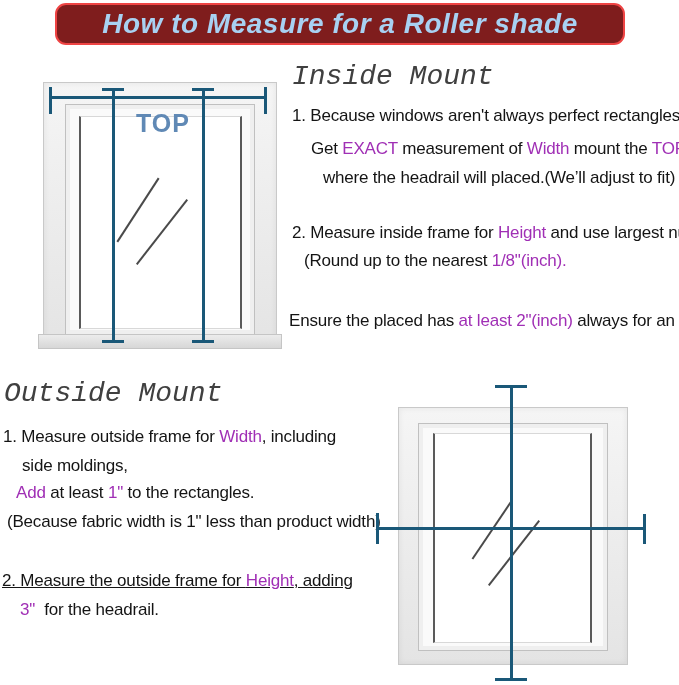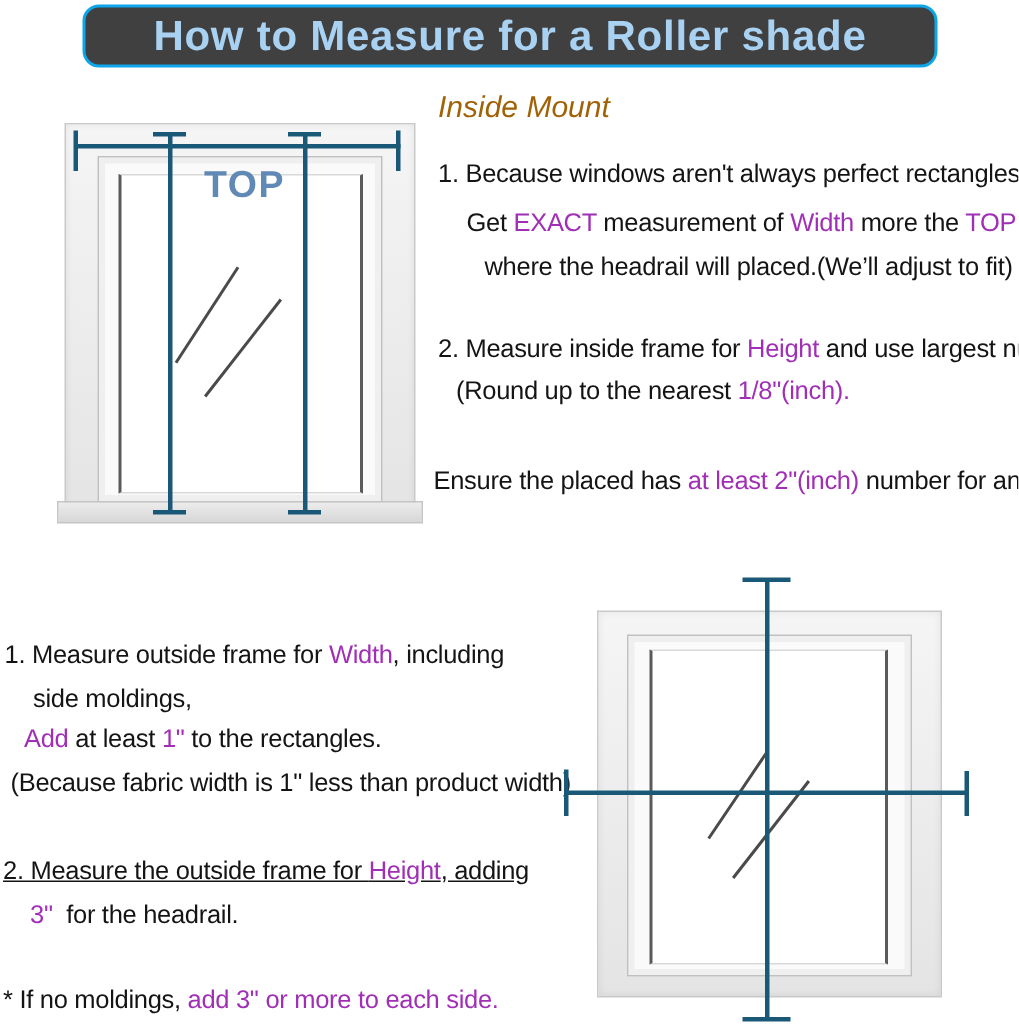--- a/index.html
+++ b/index.html
@@ -3,29 +3,30 @@
 <meta charset="utf-8">
 <style>
   html,body { margin:0; padding:0; background:#ffffff; }
   .canvas {
     position:relative; width:679px; height:685px; background:#ffffff;
     font-family:"Liberation Sans", sans-serif; overflow:hidden;
   }
   
   .header {
     position:absolute; left:55px; top:3px; width:566px; height:38px;
-    background:#404040; border:2px solid #0ea5e9; border-radius:11px;
+    background:#7f1d1d; border:2px solid #ef4444; border-radius:11px;
     color:#a8d1f2; font-size:28px; font-weight:bold;
     display:flex; align-items:center; justify-content:center;
     letter-spacing:0.5px;
+    font-style:italic;
   }
   
   .sec-heading {
-    position:absolute; font-family:Liberation Sans, sans-serif;
-    font-style:italic; font-size:20px; color:#a16207; white-space:pre;
+    position:absolute; font-family:Liberation Mono, monospace;
+    font-style:italic; font-size:28px; color:#404040; white-space:pre;
   }
   
   .line {
     position:absolute; font-size:17px; color:#141414;
     white-space:pre; letter-spacing:-0.2px;
   }
   .purple { color:#a02fb5; }
   
   .win { position:absolute; }
   .win .f1 {
@@ -80,45 +81,45 @@
   <div class="mline" style="left:102px; top:340px; width:22px; height:3px;"></div>
   <div class="mline" style="left:202px; top:90px; width:3px; height:252px;"></div>
   <div class="mline" style="left:192px; top:88px; width:22px; height:3px;"></div>
   <div class="mline" style="left:192px; top:340px; width:22px; height:3px;"></div>
   <div class="top-label">TOP</div>
 
   <div class="sec-heading" style="left:292px; top:61px;">Inside Mount</div>
 
   <div class="line" style="left:292px; top:106px;">1. Because windows aren't always perfect rectangles:</div>
 
-  <div class="line" style="left:311px; top:139px;"><span>Get </span><span class="purple">EXACT</span><span> measurement of </span><span class="purple">Width</span><span> more the </span><span class="purple">TOP</span></div>
+  <div class="line" style="left:311px; top:139px;"><span>Get </span><span class="purple">EXACT</span><span> measurement of </span><span class="purple">Width</span><span> mount the </span><span class="purple">TOP</span></div>
 
   <div class="line" style="left:323px; top:168px;">where the headrail will placed.(We’ll adjust to fit)</div>
 
   <div class="line" style="left:292px; top:223px;"><span>2. Measure inside frame for </span><span class="purple">Height</span><span> and use largest number</span></div>
 
   <div class="line" style="left:304px; top:251px;text-align:right;"><span>(Round up to the nearest </span><span class="purple">1/8"(inch).</span></div>
 
-  <div class="line" style="left:289px; top:311px;"><span>Ensure the placed has </span><span class="purple">at least 2"(inch)</span><span> number for an</span></div>
+  <div class="line" style="left:289px; top:311px;"><span>Ensure the placed has </span><span class="purple">at least 2"(inch)</span><span> always for an</span></div>
 
 
+  <div class="sec-heading" style="left:4px; top:378px;">Outside Mount</div>
 
   <div class="line" style="left:3px; top:427px;"><span>1. Measure outside frame for </span><span class="purple">Width</span><span>, including</span></div>
 
   <div class="line" style="left:22px; top:456px;">side moldings,</div>
 
   <div class="line" style="left:16px; top:483px;"><span class="purple">Add</span><span> at least </span><span class="purple">1"</span><span> to the rectangles.</span></div>
 
   <div class="line" style="left:7px; top:512px;">(Because fabric width is 1" less than product width)</div>
 
   <div class="line" style="left:2px; top:571px;text-decoration:underline;"><span>2. Measure the outside frame for </span><span class="purple">Height</span><span>, adding</span></div>
 
   <div class="line" style="left:20px; top:600px;"><span class="purple">3"</span><span>  for the headrail.</span></div>
 
-  <div class="line" style="left:2px; top:657px;"><span>* If no moldings, </span><span class="purple">add 3" or more to each side.</span></div>
 
   <div class="win" style="left:398px; top:407px; width:230px; height:258px;">
     <div class="f1"></div>
     <div class="f2" style="left:20px; right:20px; top:16px; bottom:14px;"></div>
     <div class="glass" style="left:35px; right:36px; top:26px; bottom:22px;">
       <div class="refl" style="left:56px; top:61px; height:70px; transform:rotate(34deg);"></div>
       <div class="refl" style="left:78px; top:78px; height:82px; transform:rotate(38deg);"></div>
     </div>
   </div>
 

